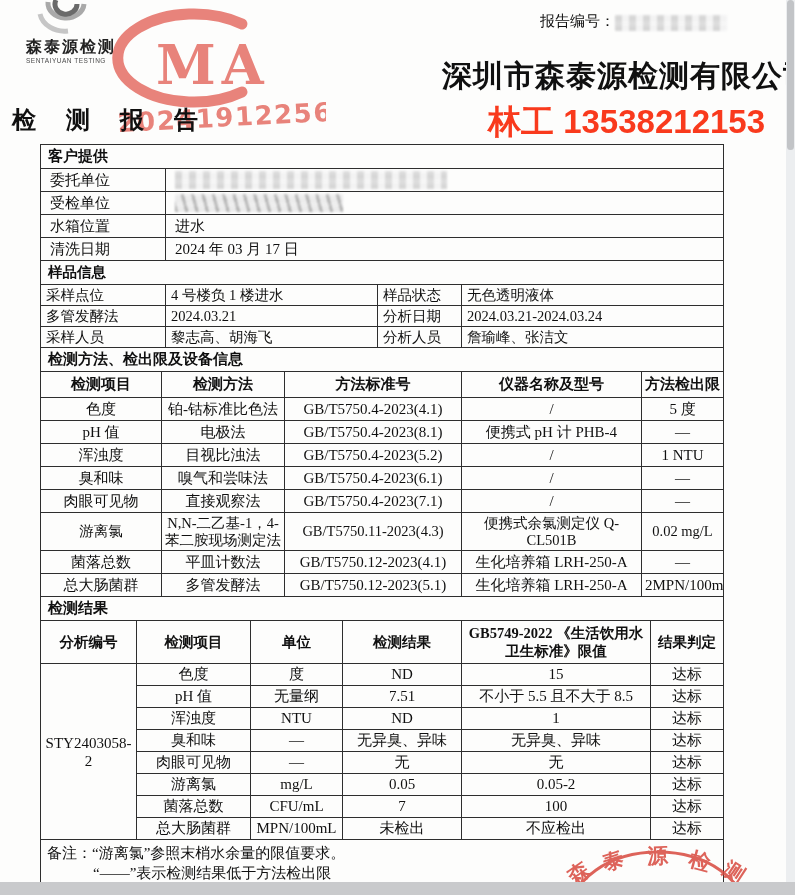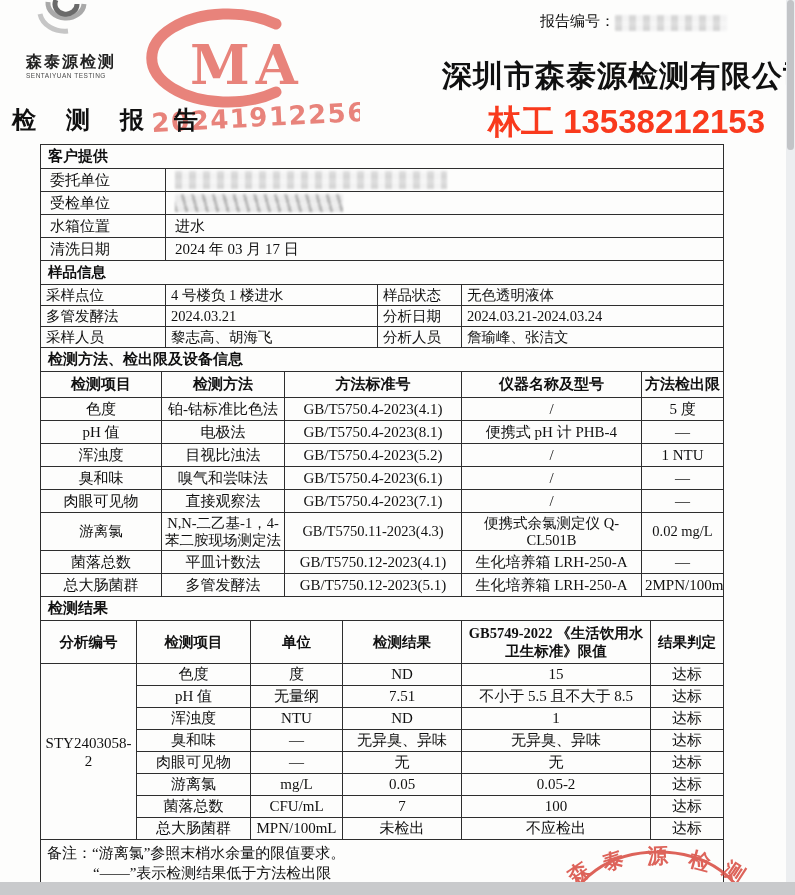--- a/index.html
+++ b/index.html
@@ -12,23 +12,23 @@
   .page{
     position:absolute;left:0;top:0;width:786px;height:882px;
     background:#fdfdfc;overflow:hidden;
   }
   
   .scrollbar{position:absolute;right:0;top:0;width:9px;height:882px;background:#eceef0;}
   .scroll-thumb{position:absolute;top:0;left:1px;width:7px;height:150px;background:#c2c4c7;border-radius:4px;}
 
   
   .logo{position:absolute;left:26px;top:0;width:110px;}
-  .logo-cn{font-size:16px;font-weight:bold;letter-spacing:2px;color:#222;line-height:1;margin-top:16px;}
+  .logo-cn{font-size:16px;font-weight:bold;letter-spacing:2px;color:#222;line-height:1;margin-top:1px;}
   .logo-en{font-size:6.5px;color:#4a4a4a;letter-spacing:.5px;font-family:"Liberation Sans",sans-serif;margin-top:2px;}
-  .cma{position:absolute;left:130px;top:2px;opacity:.82;text-align:center;}
+  .cma{position:absolute;left:96px;top:2px;opacity:.82;text-align:center;}
   .repno{position:absolute;left:540px;top:12px;font-size:15px;white-space:nowrap;}
   .company{position:absolute;left:0;top:56px;width:786px;text-align:right;
     font-size:30px;font-weight:bold;letter-spacing:1px;padding-left:28px;}
   .doctitle{position:absolute;left:0;top:104px;width:700px;text-align:left;
     font-size:24px;font-weight:bold;letter-spacing:12px;text-indent:12px;}
   .anno{position:absolute;left:488px;top:100px;z-index:6;
     font-family:"Liberation Sans",sans-serif;font-weight:600;font-size:33px;
     color:#f93a1d;white-space:nowrap;}
 
   

